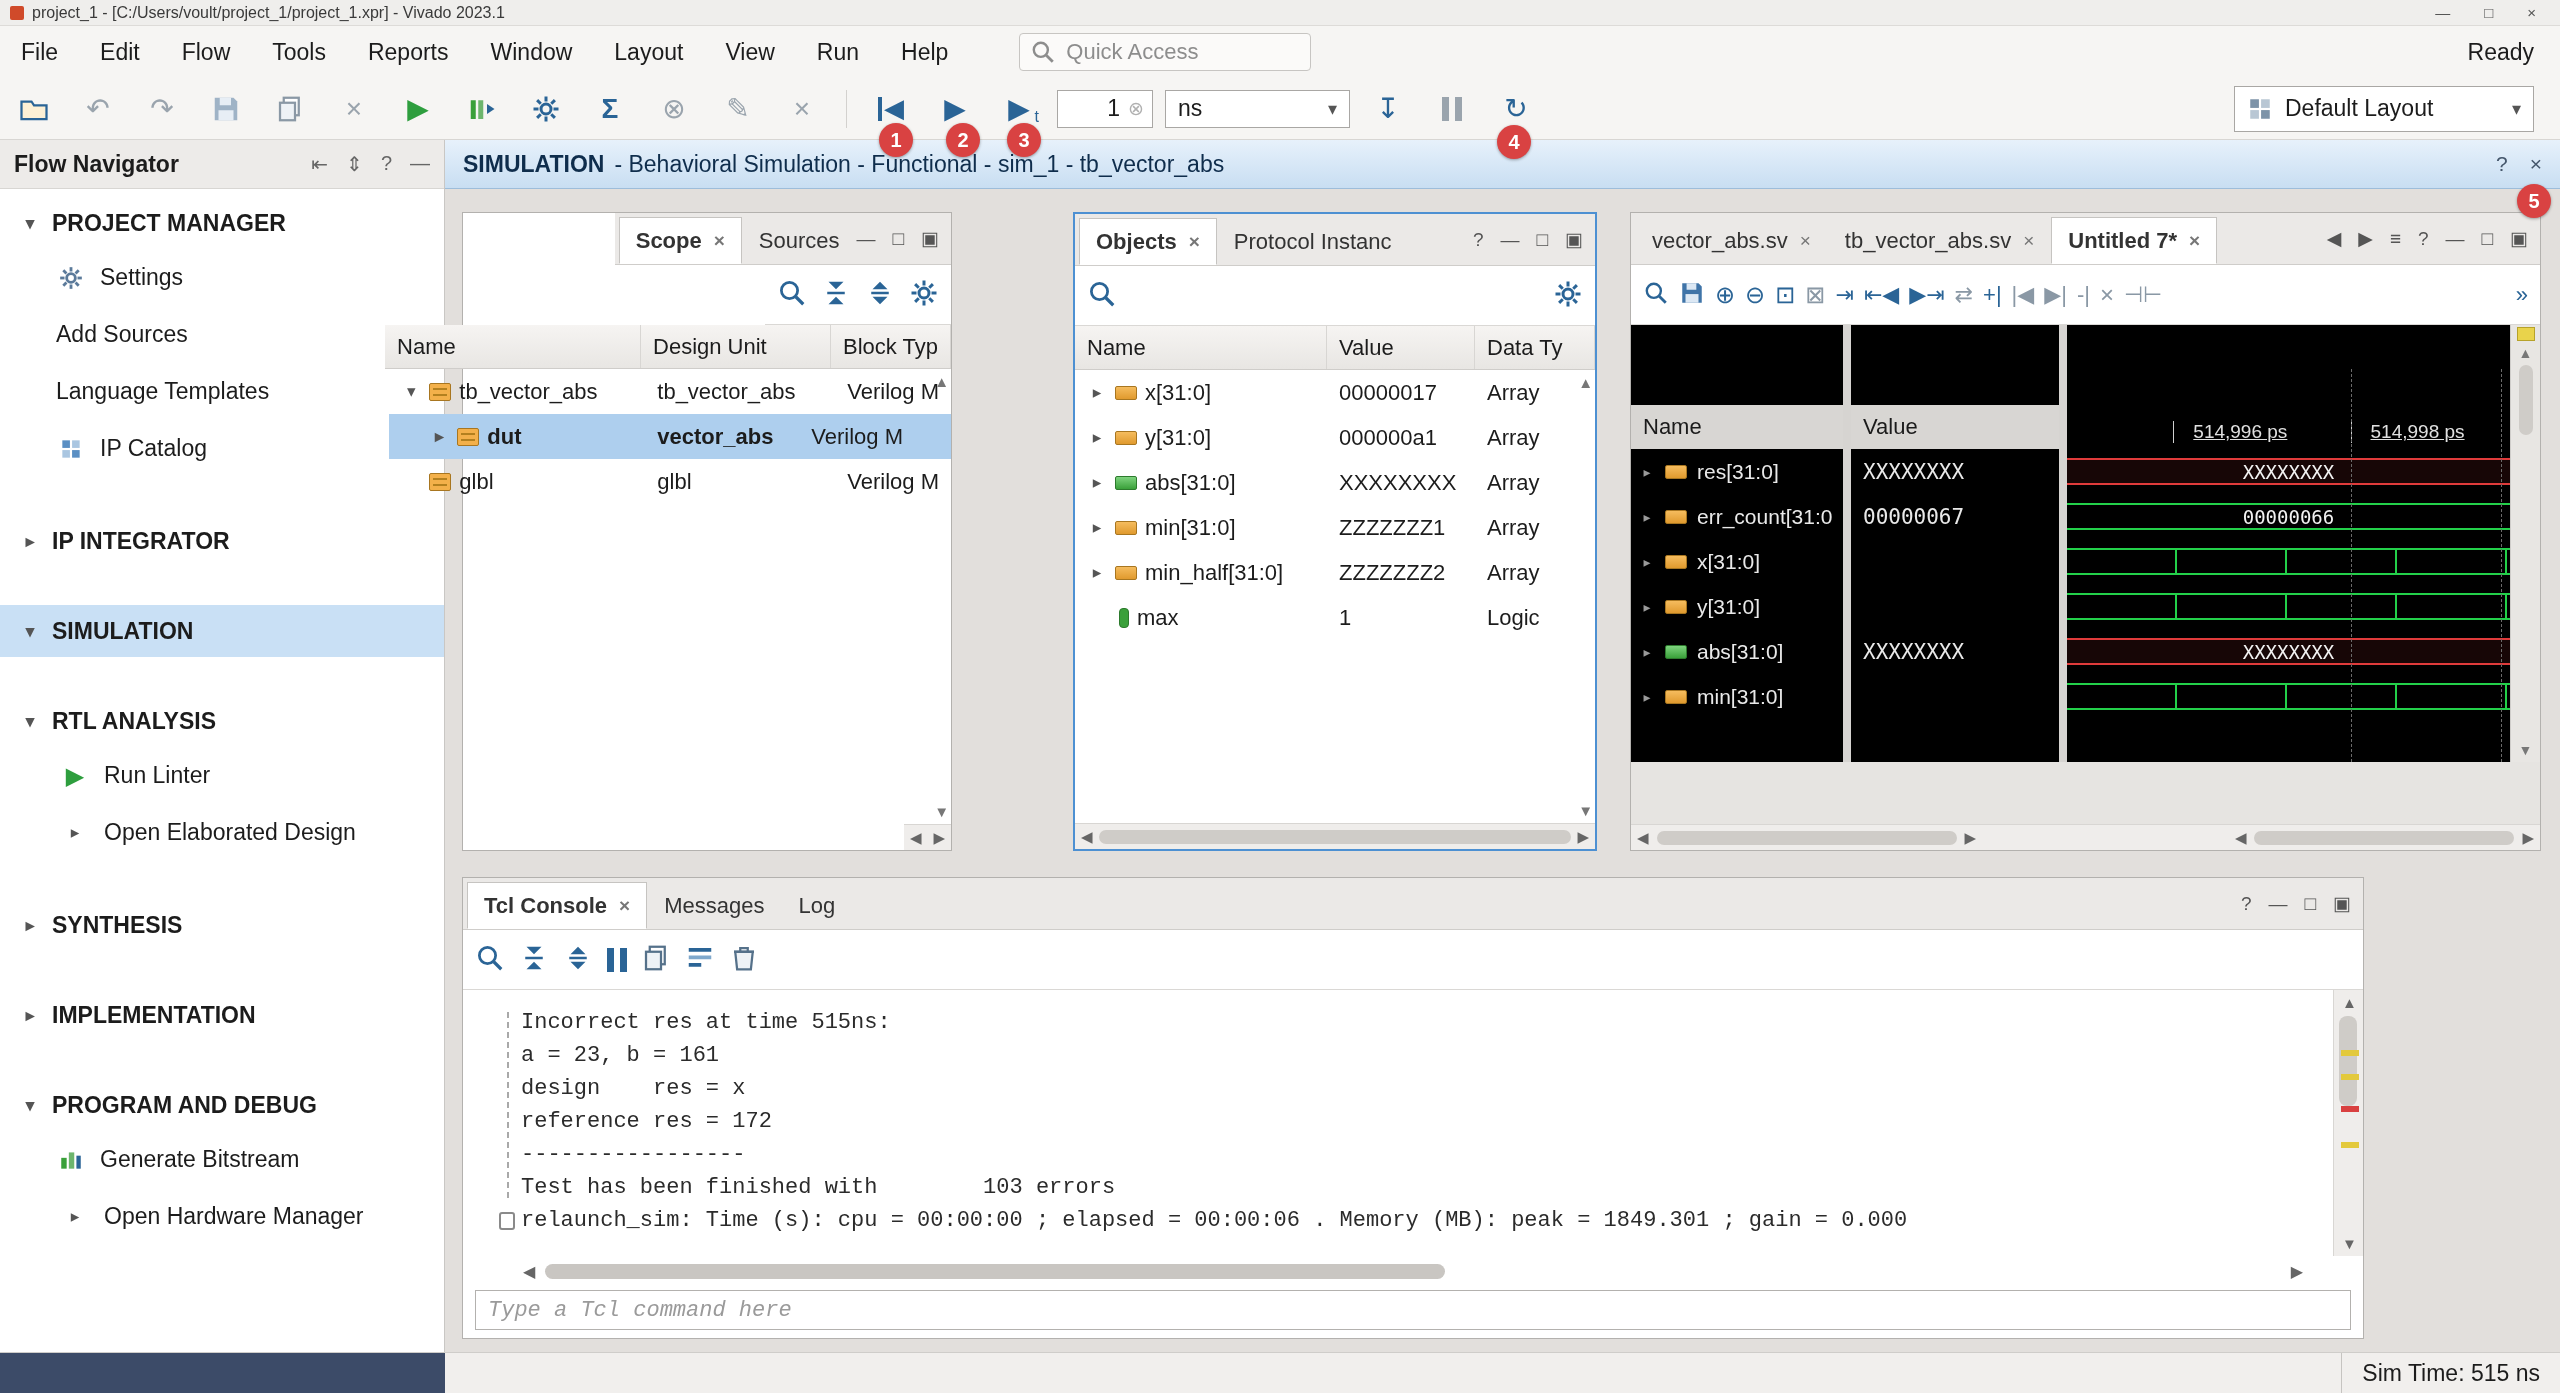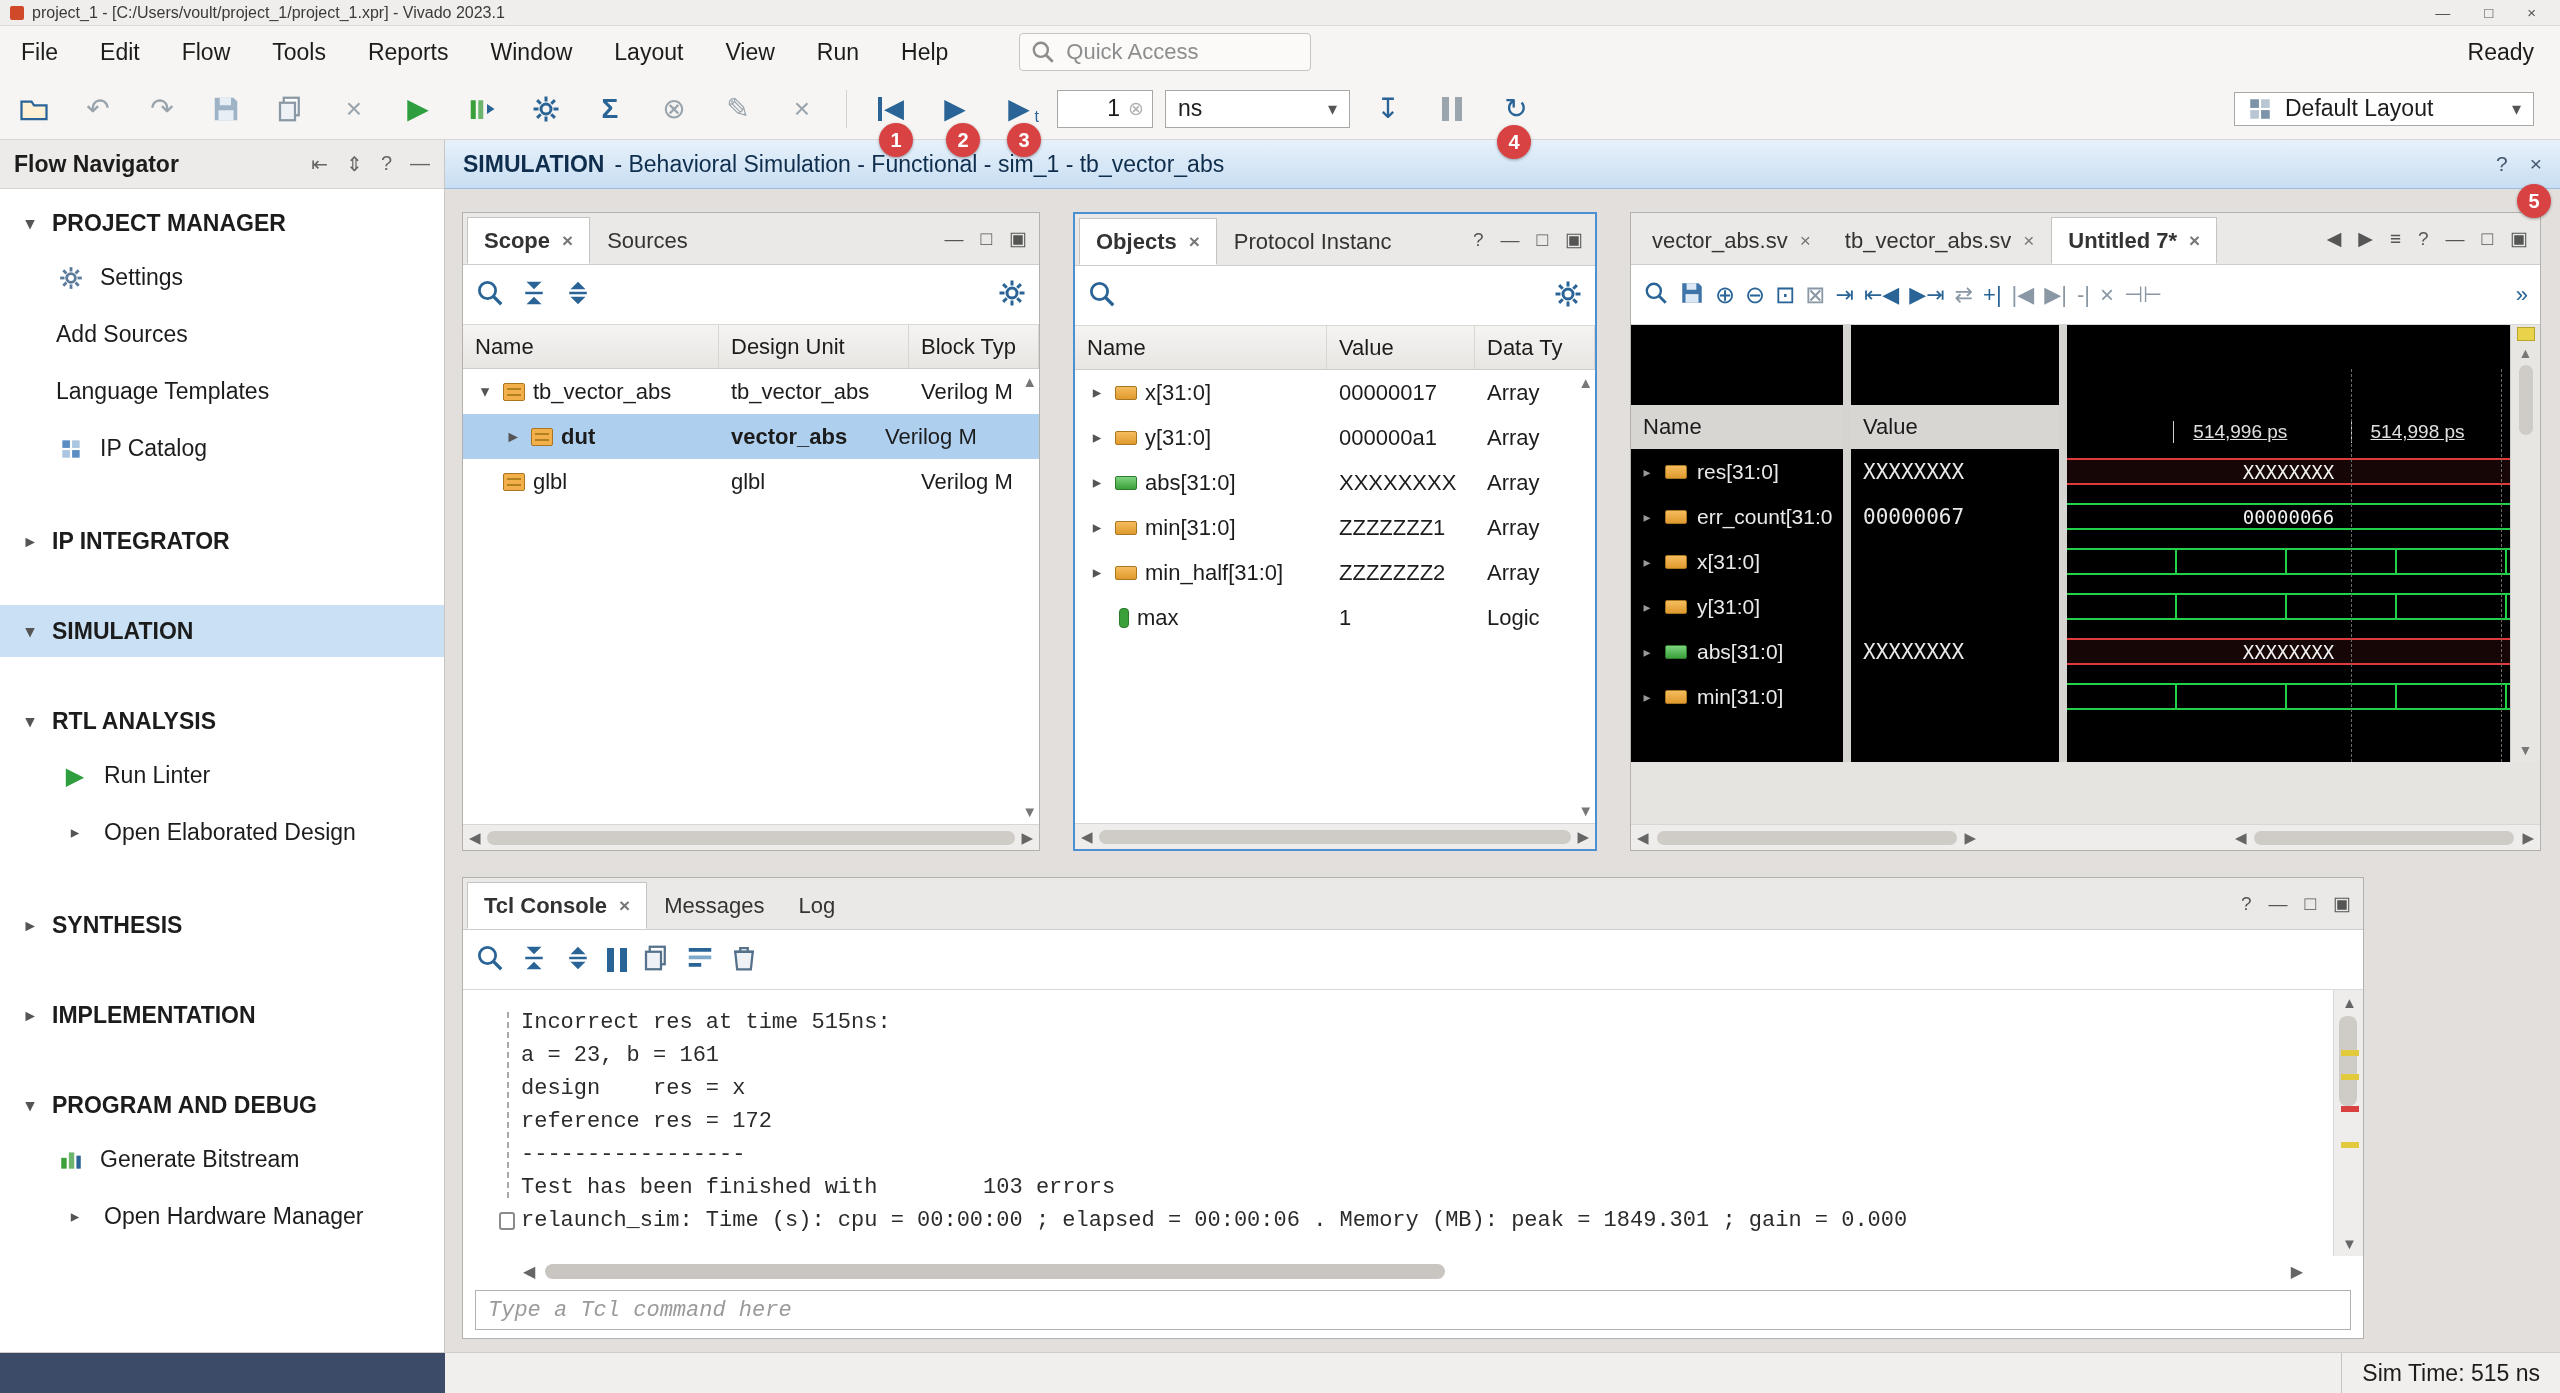--- a/index.html
+++ b/index.html
@@ -24,21 +24,21 @@
   .tbtn { width:52px; height:46px; display:flex; align-items:center; justify-content:center; font-size:28px; color:#2a6496; border-radius:3px; flex:none; }
   .tbtn.gray { color:#9aa4ad; }
   .tbtn.green { color:#2e9e3e; }
   .tsep { width:1px; height:38px; background:#d3d1ce; margin:0 6px; flex:none; }
   .svgi { width:30px; height:30px; }
   .svgi.sm { width:26px; height:26px; }
   .time-field { width:96px; height:38px; background:#fff; border:1px solid #a9a7a4; display:flex; align-items:center; justify-content:flex-end; padding:0 8px; gap:8px; font-size:23px; flex:none; }
   .clear-x { color:#b0b0b0; font-size:19px; }
   .unit-select { width:185px; height:38px; background:#fff; border:1px solid #a9a7a4; display:flex; align-items:center; padding:0 12px; font-size:23px; flex:none; }
   .unit-select .arrow, .layout-select .arrow { margin-left:auto; color:#555; font-size:18px; }
-  .layout-select { margin-left:auto; margin-right:18px; width:300px; height:34px; background:#fff; border:1px solid #a9a7a4; display:flex; align-items:center; gap:12px; padding:0 12px; font-size:23px; flex:none; }
+  .layout-select { margin-left:auto; margin-right:18px; width:300px; height:46px; background:#fff; border:1px solid #a9a7a4; display:flex; align-items:center; gap:12px; padding:0 12px; font-size:23px; flex:none; }
   .pause-bars { display:flex; gap:6px; }
   .pause-bars i { width:7px; height:24px; background:currentColor; display:block; }
   .restart-glyph { display:flex; align-items:center; font-size:26px; }
   .restart-glyph b { width:4px; height:24px; background:#2a6496; margin-right:2px; }
   .runfor { position:relative; }
   .runfor em { font-style:normal; font-size:16px; position:absolute; right:6px; bottom:6px; color:#2a6496; }
 
   
   .flownav { position:absolute; top:140px; left:0; width:445px; bottom:41px; background:#fff; border-right:1px solid #c9c7c4; }
   .flownav-header { height:49px; background:#edebe9; border-bottom:1px solid #d8d6d3; display:flex; align-items:center; padding:0 14px; }
@@ -81,21 +81,21 @@
   .hthumb { height:14px; background:#cfccc8; border-radius:7px; }
 
   .mod-icon { width:22px; height:18px; background:#f3b04a; border:1px solid #a87620; border-radius:2px; position:relative; flex:none; }
   .mod-icon::before { content:""; position:absolute; left:3px; right:3px; top:4px; height:2px; background:#b3801f; box-shadow:0 6px 0 #b3801f; }
   .sig { width:22px; height:14px; border-radius:2px; flex:none; }
   .sig.orange { background:linear-gradient(#f5bc5e,#e09a2e); border:1px solid #a87620; }
   .sig.green { background:linear-gradient(#7ed37e,#3aa03a); border:1px solid #2d7a2d; }
   .sig.logic { width:10px; height:20px; background:#3aa03a; border:1px solid #2d7a2d; border-radius:4px; }
 
   
-  .scope-panel { left:462px; top:212px; width:578px; height:639px; }
+  .scope-panel { left:462px; top:212px; width:490px; height:639px;align-items:flex-end; }
   .objects-panel { left:1073px; top:212px; width:524px; height:639px; border:2px solid #4d90d2; }
   .wave-panel { left:1630px; top:212px; width:911px; height:639px; }
   .tcl-panel { left:462px; top:877px; width:1902px; height:462px; }
 
   
   .wave-cols { display:flex; height:437px; background:#cfcdca; flex:none; }
   .wcol { display:flex; flex-direction:column; background:#000; }
   .wcol.name { width:212px; }
   .wcol.value { width:208px; }
   .wsplit { width:8px; background:#d6d4d1; flex:none; }

